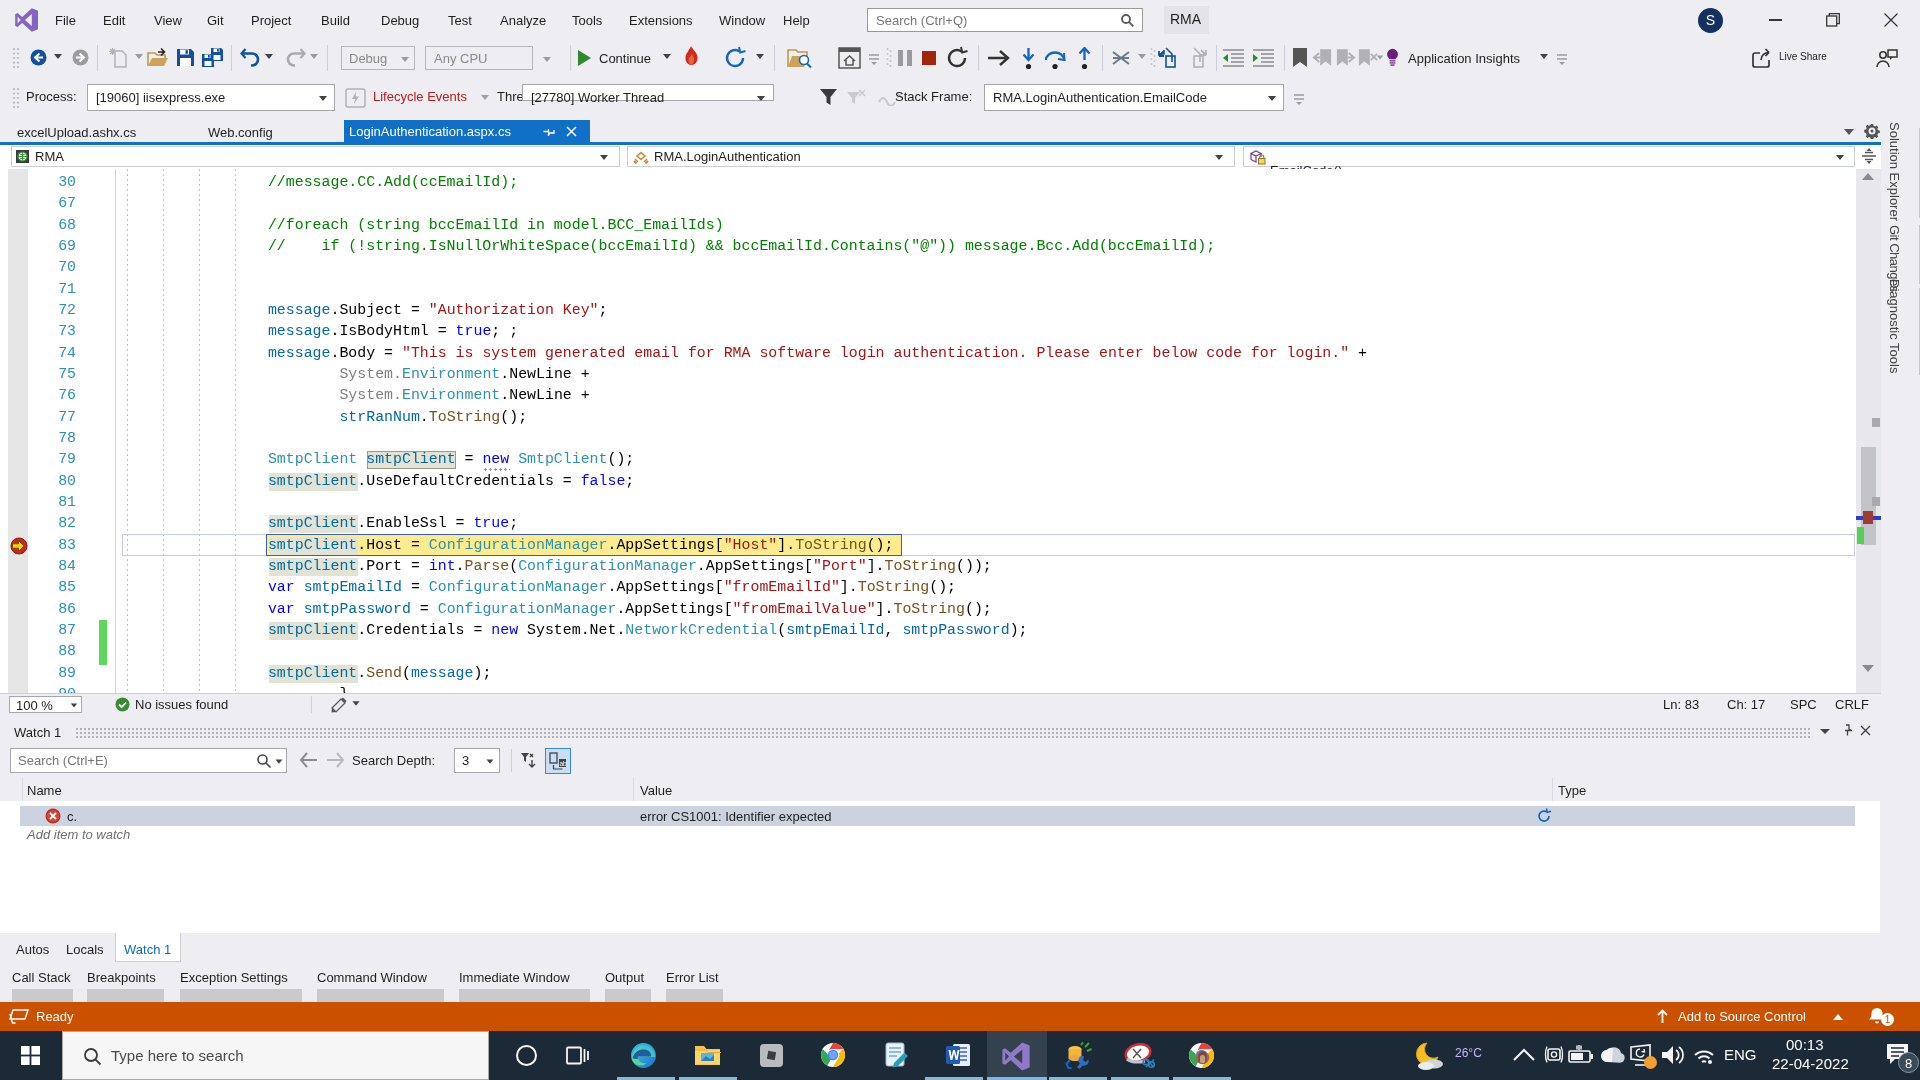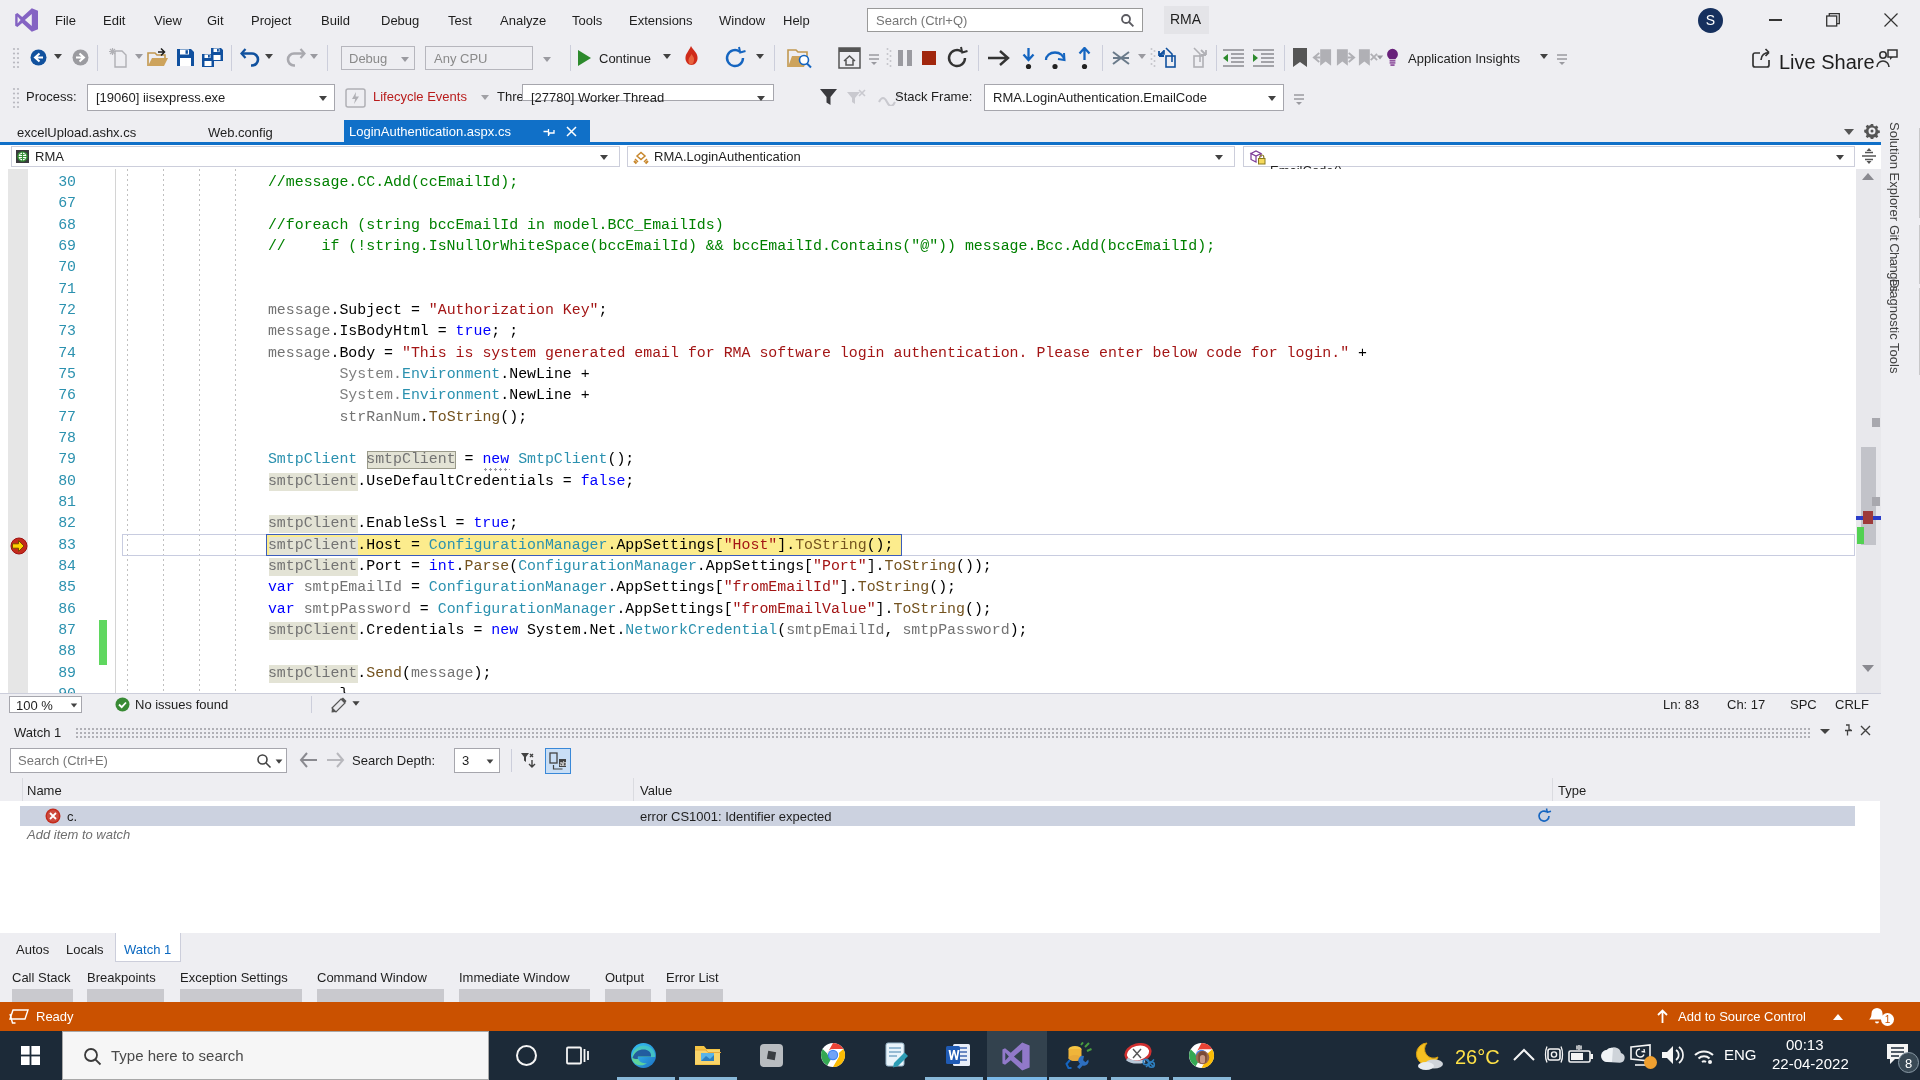--- a/index.html
+++ b/index.html
@@ -20,21 +20,21 @@
   #watchtabs{left:0;top:933px;width:1920px;height:32px;background:#eeeef2;}
   #bottomtabs{left:0;top:965px;width:1920px;height:37px;background:#eeeef2;}
   #statusbar{left:0;top:1002px;width:1920px;height:29px;background:#ca5100;color:#fff;}
   #taskbar{left:0;top:1031px;width:1920px;height:49px;background:#1c2a38;}
   .combo{position:absolute;background:#fff;border:1px solid #a6a6ad;box-sizing:border-box;}
   .caret{position:absolute;width:0;height:0;border-left:4px solid transparent;border-right:4px solid transparent;border-top:5px solid #424242;}
   .vsep{position:absolute;width:1px;background:#cccedb;top:46px;height:24px;}
   .ig{top:0;width:1px;height:524px;background-image:linear-gradient(#c0c0c0 40%,transparent 40%);background-size:1px 5px;}
   .cl{position:absolute;left:89.2px;height:21.33px;line-height:21.4px;font-family:"Liberation Mono",monospace;font-size:14.9px;white-space:pre;color:#000;}
   .ln{position:absolute;left:20px;width:56px;text-align:right;color:#2b91af;height:21.33px;line-height:21.4px;font-family:"Liberation Mono",monospace;font-size:14.9px;}
-  .c-com{color:#008000}.c-str{color:#a31515}.c-kw{color:#0000ff}.c-typ{color:#2b91af}.c-var{color:#737373}.c-mth{color:#74531f}.c-gry{color:#808080}
+  .c-com{color:#008000}.c-str{color:#a31515}.c-kw{color:#0000ff}.c-typ{color:#2b91af}.c-var{color:#0369a1}.c-mth{color:#74531f}.c-gry{color:#808080}
   .hlr{width:89px;height:18px;background:#e3e3d5;box-sizing:border-box;}
   .vtab{position:absolute;left:6px;writing-mode:vertical-rl;font-size:13px;color:#424242;white-space:pre;}
   .btb{position:absolute;top:24px;height:13px;background:#c9c9ce;}
   .tbu{position:absolute;top:46px;width:58px;height:3px;background:#88b8d8;}
 </style></head>
 <body>
 <div id="app">
   <div class="abs" id="titlebar">
     <svg class="abs" style="left:14px;top:7px" width="26" height="26" viewBox="0 0 26 26">
       <path fill="#8463c3" d="M17.8 1.2 L24 3.8 V22.2 L17.8 24.8 L8.2 16.1 L3.4 19.9 L1.2 18.8 V7.2 L3.4 6.1 L8.2 9.9 Z M3.6 9.6 v6.8 L6.6 13 Z M10.9 13 l6.9 5.9 V7.1 Z"></path>
@@ -273,21 +273,21 @@
     <span class="abs ui" style="left:1408px;top:11px">Application Insights</span>
     <div class="caret" style="left:1540px;top:14px;"></div>
     <svg class="abs" style="left:1556px;top:12px" width="12" height="14">
         <path d="M1 3 h10 M1 7 h10" stroke="#9a9aa0" stroke-width="1.3"></path>
         <path d="M3 10 l3 3 3 -3 z" fill="#9a9aa0"></path>
       </svg>
     <svg class="abs" style="left:1752px;top:8px" width="22" height="20" viewBox="0 0 22 20">
         <path d="M8 5 H3 a2 2 0 0 0 -2 2 v10 a2 2 0 0 0 2 2 h12 a2 2 0 0 0 2 -2 v-5" fill="none" stroke="#333" stroke-width="1.7"></path>
         <path d="M9 12 C9 7 13 4.5 17 4.5 M17 4.5 l-3.5 -3.5 M17 4.5 l-3.5 3.5" stroke="#333" stroke-width="1.7" fill="none"></path>
       </svg>
-    <span class="abs ui" style="left:1779px;top:11px;font-size:20px;">Live Share</span>
+    <span class="abs ui" style="left:1779px;top:11px;font-size:10px;">Live Share</span>
     <svg class="abs" style="left:1876px;top:8px" width="22" height="21" viewBox="0 0 22 21">
         <circle cx="7" cy="7" r="3.2" fill="none" stroke="#333" stroke-width="1.6"></circle>
         <path d="M1 19 a6 6 0 0 1 12 0" fill="none" stroke="#333" stroke-width="1.6"></path>
         <rect x="12" y="2" width="9" height="7" fill="none" stroke="#333" stroke-width="1.5"></rect>
         <path d="M14 9 l0 3 3 -3" fill="#333"></path>
       </svg>
   </div>
   <div class="abs" id="procrow">
     <svg class="abs" style="left:12px;top:11px" width="8" height="22">
         <g fill="#b9b9c0">
@@ -717,21 +717,21 @@
     <div class="tbu" style="left:1049px;"></div>
     <div class="tbu" style="left:1111px;"></div>
     <div class="tbu" style="left:1173px;"></div>
 
     <svg class="abs" style="left:1413px;top:10px" width="32" height="30" viewBox="0 0 32 30">
         <path d="M14 2 a11 11 0 1 0 11 14 a9 9 0 0 1 -11 -14 z" fill="#f5c021"></path>
         <path d="M14 2 a11 11 0 1 0 11 14 a9 9 0 0 1 -11 -14 z" fill="none" stroke="#d8a010" stroke-width="1"></path>
         <ellipse cx="21" cy="23" rx="9" ry="4.5" fill="#cfd4da"></ellipse>
         <ellipse cx="13" cy="25" rx="8" ry="4" fill="#e8ecf0"></ellipse>
       </svg>
-    <span class="abs" style="left:1455px;top:15px;color:#fde047;font-size:20px;">26°C</span>
+    <span class="abs" style="left:1455px;top:15px;color:#c4b5fd;font-size:12px;">26°C</span>
     <svg class="abs" style="left:1513px;top:17px" width="22" height="13" viewBox="0 0 22 13">
         <path d="M1 12 L11 2 L21 12" stroke="#f5f5f5" stroke-width="2" fill="none"></path>
       </svg>
     <svg class="abs" style="left:1544px;top:14px" width="20" height="20" viewBox="0 0 20 20">
         <rect x="4" y="4" width="12" height="11" rx="2" fill="none" stroke="#f5f5f5" stroke-width="1.6"></rect>
         <circle cx="10" cy="9.5" r="2.6" fill="none" stroke="#f5f5f5" stroke-width="1.4"></circle>
         <path d="M3 1.5 a18 18 0 0 0 -1.5 8 a18 18 0 0 0 1.5 8 M17 1.5 a18 18 0 0 1 1.5 8 a18 18 0 0 1 -1.5 8" fill="none" stroke="#f5f5f5" stroke-width="1.3"></path>
       </svg>
     <svg class="abs" style="left:1568px;top:14px" width="26" height="20" viewBox="0 0 26 20">
         <rect x="1" y="6" width="21" height="11" rx="1.5" fill="none" stroke="#f5f5f5" stroke-width="1.6"></rect>

